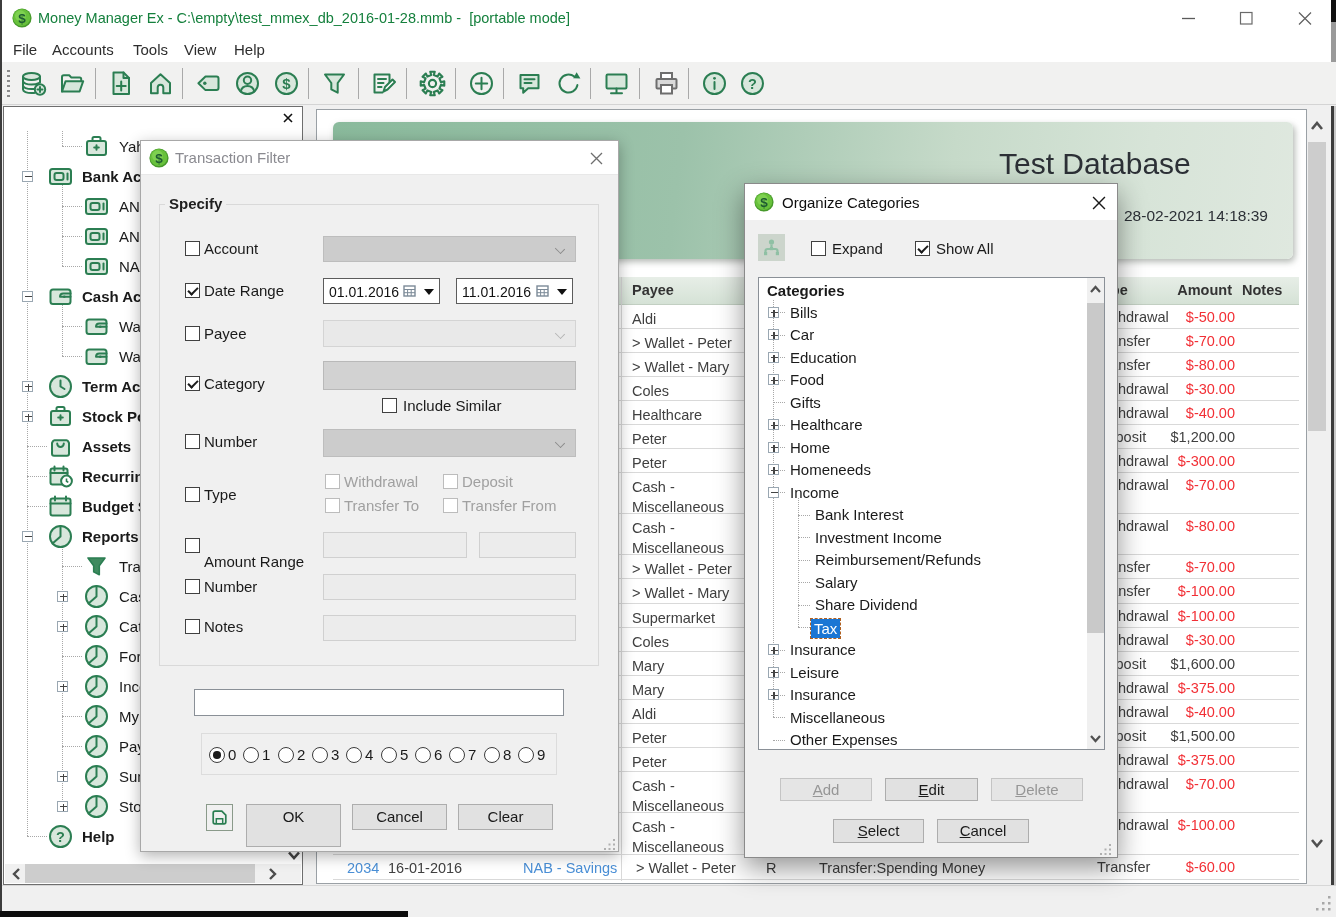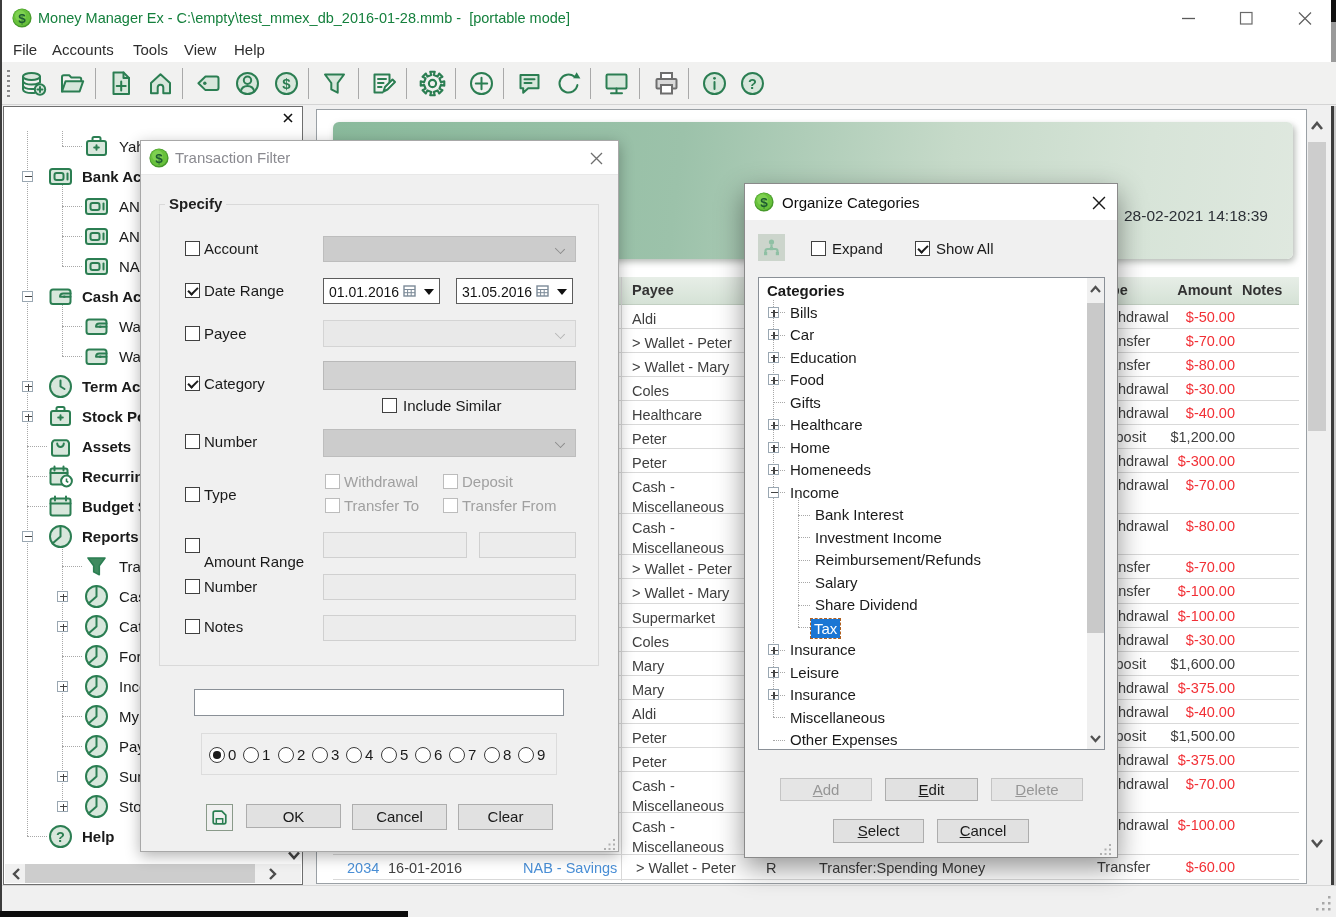--- a/index.html
+++ b/index.html
@@ -422,20 +422,21 @@
       </svg>
     <div class="thumb"></div>
     <svg style="position:absolute;left:261px;top:4px" width="12" height="12" viewBox="0 0 12 12">
         <path d="M4 1 L9 6 L4 11" stroke="#4d4d4d" stroke-width="2.4" fill="none"></path>
       </svg>
   </div>
 </div>
 
 <div class="abs" id="content">
   <div class="abs" id="hero"></div>
+  <div class="abs" id="herotitle">Test Database</div>
   <div class="abs" id="herodate">28-02-2021 14:18:39</div>
   <div class="abs" id="table">
     <div class="abs" id="thead">
       <span class="th" style="left:299px">Payee</span>
       <span class="th" style="left:762px">Type</span>
       <span class="th" style="left:782px;width:117px;text-align:right">Amount</span>
       <span class="th" style="left:909px">Notes</span>
     </div>
     <div id="tbody">
         <div class="row" style="top:28px;height:24px">
@@ -603,21 +604,21 @@
       <div class="lbl " style="left:63px;top:141px">Date Range</div>
       <div class="datefield" style="left:182px;top:137px">
         <span>01.01.2016</span>
         <svg width="14" height="14" viewBox="0 0 14 14" style="position:absolute;right:22px;top:5px">
           <rect x="1" y="2" width="11" height="10" fill="#fff" stroke="#7c8a98" stroke-width="1.4"></rect>
           <path d="M1 5.5 h11 M4.6 5.5 v6.5 M8.2 5.5 v6.5 M1 8.7 h11" stroke="#7c8a98" stroke-width="1"></path>
         </svg>
         <div style="position:absolute;right:5px;top:10px;width:0;height:0;border-left:5px solid transparent;border-right:5px solid transparent;border-top:6px solid #111"></div>
       </div>
       <div class="datefield" style="left:315px;top:137px">
-        <span>31.05.2016</span>
+        <span>11.01.2016</span>
         <svg width="14" height="14" viewBox="0 0 14 14" style="position:absolute;right:22px;top:5px">
           <rect x="1" y="2" width="11" height="10" fill="#fff" stroke="#7c8a98" stroke-width="1.4"></rect>
           <path d="M1 5.5 h11 M4.6 5.5 v6.5 M8.2 5.5 v6.5 M1 8.7 h11" stroke="#7c8a98" stroke-width="1"></path>
         </svg>
         <div style="position:absolute;right:5px;top:10px;width:0;height:0;border-left:5px solid transparent;border-right:5px solid transparent;border-top:6px solid #111"></div>
       </div>
       <div class="cb  " style="left:44px;top:185px"></div>
       <div class="lbl " style="left:63px;top:184px">Payee</div>
       <div class="combo lite" style="left:182px;top:179px;width:253px;height:27px"></div>
       <div class="chev" style="left:415px;top:189px;opacity:.55"></div>
@@ -671,21 +672,21 @@
       <div class="radio " style="left:343px;top:606px"></div>
       <div class="lbl" style="left:362px;top:605px">8</div>
       <div class="radio " style="left:377px;top:606px"></div>
       <div class="lbl" style="left:396px;top:605px">9</div>
       <div class="btn" style="left:65px;top:663px;width:27px;height:27px;background:#f0f0f0;border-color:#8a9a8a">
         <svg width="17" height="17" viewBox="0 0 17 17" style="position:absolute;left:4px;top:4px">
           <path d="M2.2 4 Q2.2 2.2 4 2.2 H10.8 L14.8 6.2 V13 Q14.8 14.8 13 14.8 H4 Q2.2 14.8 2.2 13 Z" fill="none" stroke="#2b7e52" stroke-width="1.7"></path>
           <path d="M5.3 14.2 V9.8 H11.7 V14.2" fill="none" stroke="#2b7e52" stroke-width="1.5"></path>
         </svg>
       </div>
-      <div class="btn" style="left:105px;top:663px;width:95px;height:24px;line-height:24px">OK</div>
+      <div class="btn" style="left:105px;top:663px;width:95px;height:43px;line-height:24px">OK</div>
       <div class="btn" style="left:211px;top:663px;width:95px;height:26px;line-height:24px">Cancel</div>
       <div class="btn" style="left:317px;top:663px;width:95px;height:26px;line-height:24px">Clear</div>
       <div class="grip" style="left:463px;top:696px"><svg width="12" height="12" viewBox="0 0 12 12">
           <g fill="#b0b0b0">
             <rect x="9" y="0" width="2" height="2"></rect>
             <rect x="9" y="4.5" width="2" height="2"></rect>
             <rect x="9" y="9" width="2" height="2"></rect>
             <rect x="4.5" y="4.5" width="2" height="2"></rect>
             <rect x="4.5" y="9" width="2" height="2"></rect>
             <rect x="0" y="9" width="2" height="2"></rect>

